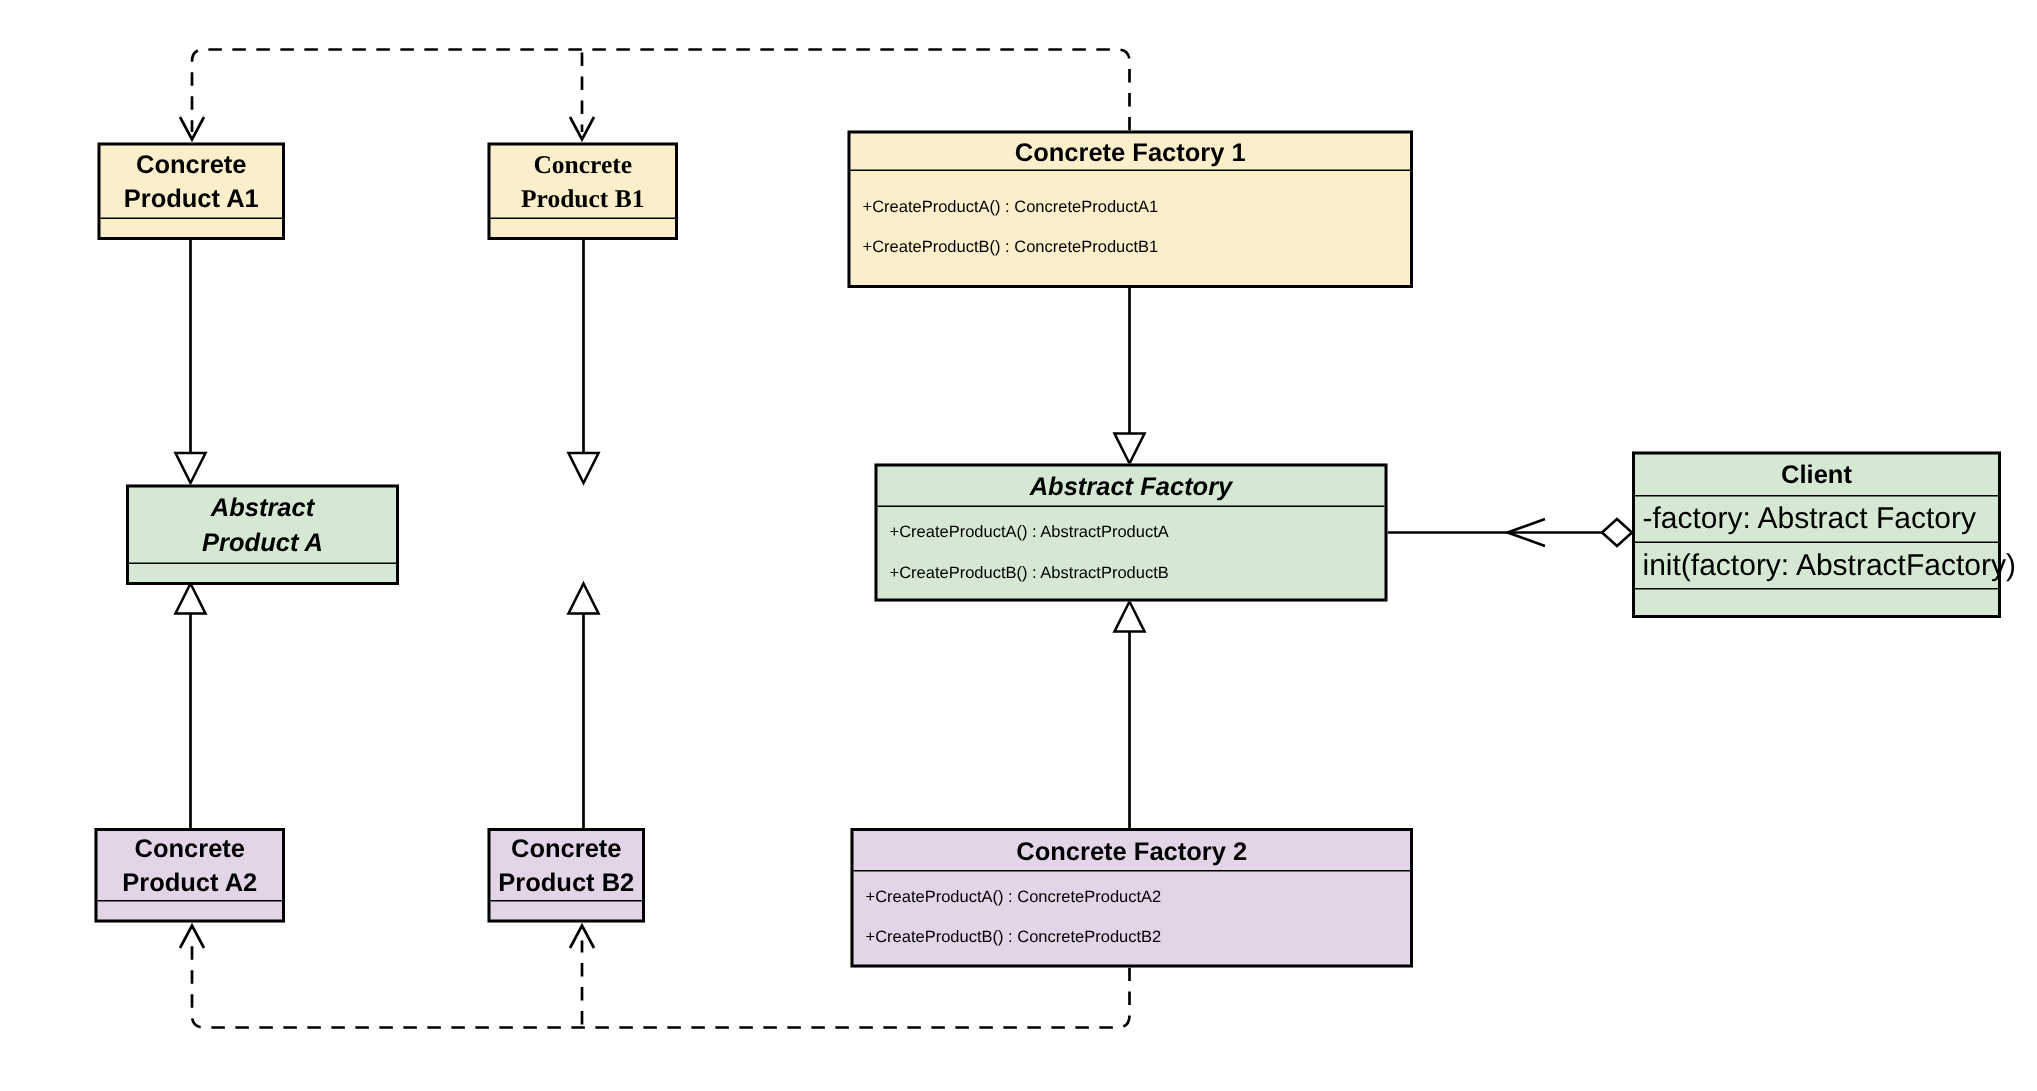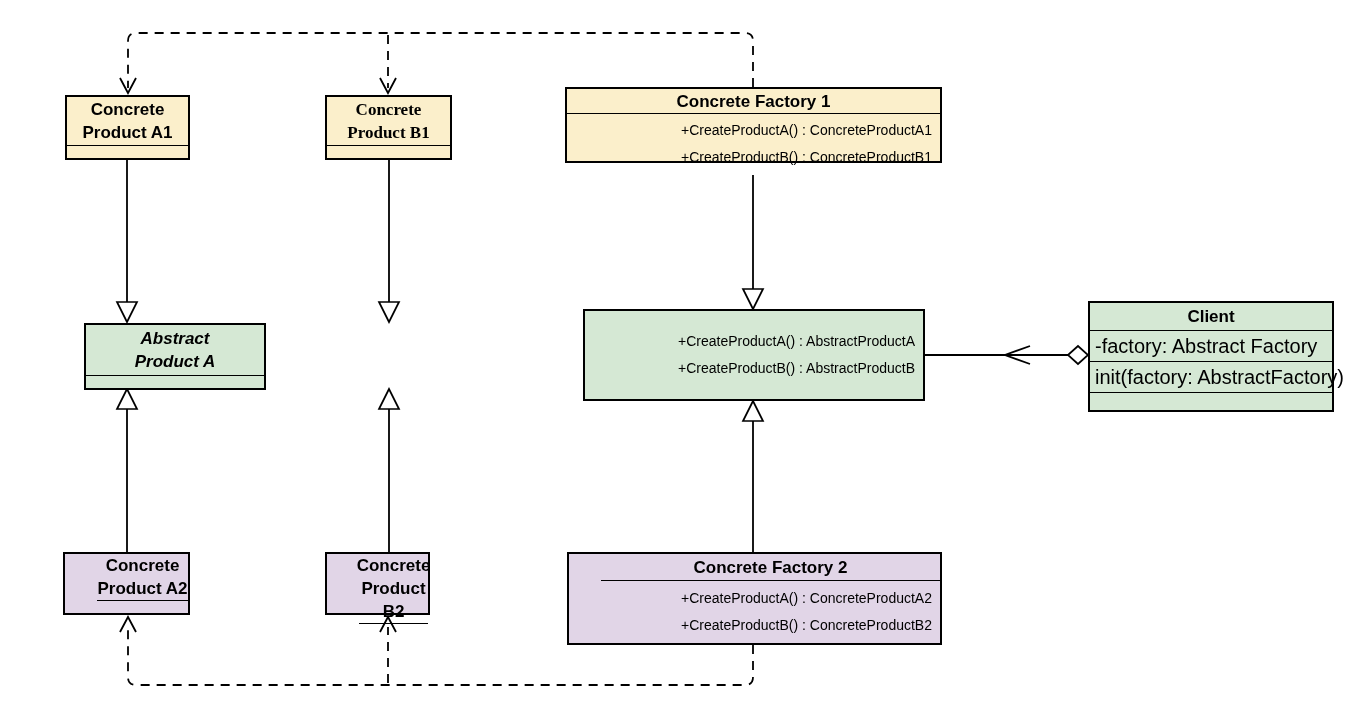--- a/index.html
+++ b/index.html
@@ -19,21 +19,21 @@
   }
   .uml-class {
     position: absolute;
     border: 2px solid #000;
     box-sizing: border-box;
     display: flex;
     flex-direction: column;
   }
   .fill-yellow { background: var(--yellow-fill, #FBEFCB); }
   .fill-green  { background: var(--green-fill,  #D5E8D4); }
-  .fill-purple { background: var(--purple-fill, #E1D5E7); padding-left: 32px; }
+  .fill-purple { background: var(--purple-fill, #E1D5E7); }
   .title {
     font-weight: bold;
     font-size: 17px;
     line-height: 23px;
     text-align: center;
     display: flex;
     align-items: center;
     justify-content: center;
   }
   .title.grow { flex: 1 1 auto; }
@@ -46,24 +46,23 @@
     border-top: 1.5px solid #000;
   }
   .members {
     flex: 1 1 auto;
     display: flex;
     flex-direction: column;
     justify-content: center;
     padding: 3px 8px;
   }
   .member {
-    font-size: 14px;
+    font-size: 11px;
     line-height: 27px;
     white-space: nowrap;
-    text-align: right;
   }
   .client-row {
     flex: 0 0 auto;
     font-size: 20px;
     line-height: 22px;
     padding: 4px 5px;
     border-top: 1.5px solid #000;
     white-space: nowrap;
   }
   .client-row.first { border-top: none; }
@@ -137,39 +136,42 @@
     <div class="empty-strip"></div>
   </div>
 
   <div class="uml-class fill-yellow" style="left:325px; top:95px; width:127px; height:65px;font-family:Liberation Serif, serif;">
     <div class="title grow">
       <span class="wrap">Concrete Product B1</span>
     </div>
     <div class="empty-strip"></div>
   </div>
 
-  <div class="uml-class fill-yellow" style="left:565px; top:87px; width:377px; height:76px;">
+  <div class="uml-class fill-yellow" style="left:565px; top:87px; width:377px; height:105px;">
     <div class="title bar" style="height:24px;">
       <span>Concrete Factory 1</span>
     </div>
     <div class="members">
       <div class="member">+CreateProductA() : ConcreteProductA1</div>
       <div class="member">+CreateProductB() : ConcreteProductB1</div>
     </div>
   </div>
 
   <div class="uml-class fill-green" style="left:36px; top:323px; width:182px; height:67px;margin-left:48px;">
     <div class="title grow italic">
       <span class="wrap">Abstract Product A</span>
     </div>
     <div class="empty-strip"></div>
   </div>
 
 
   <div class="uml-class fill-green" style="left:583px; top:309px; width:342px; height:92px;">
+    <div class="title bar italic" style="height:26px;">
+      <span>Abstract Factory</span>
+    </div>
     <div class="members">
       <div class="member">+CreateProductA() : AbstractProductA</div>
       <div class="member">+CreateProductB() : AbstractProductB</div>
     </div>
   </div>
 
   <div class="uml-class fill-green" style="left:1088px; top:301px; width:246px; height:111px;">
     <div class="title bar" style="height:27px;">
       <span>Client</span>
     </div>

